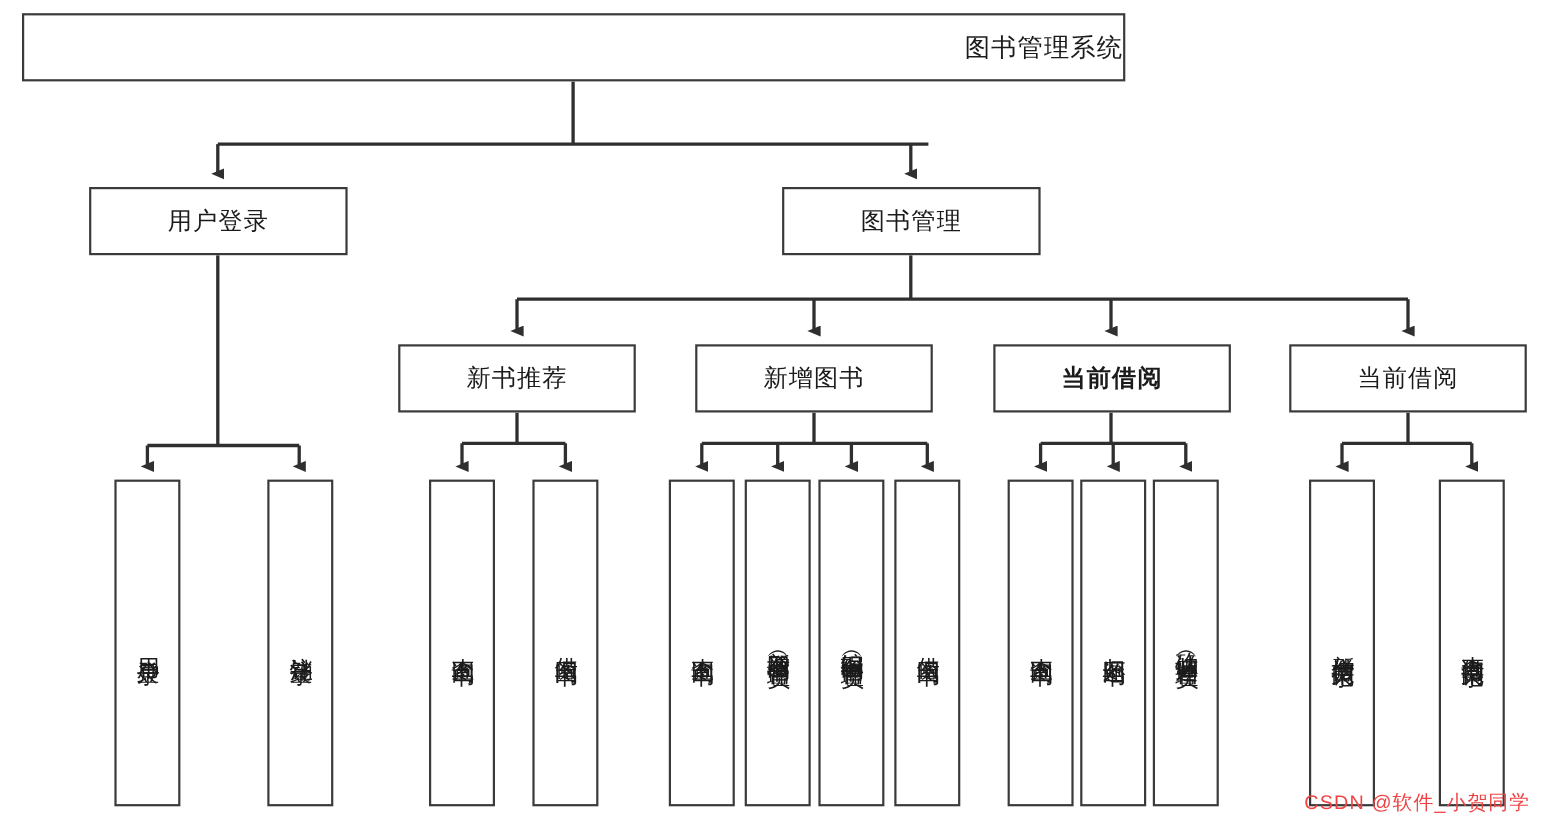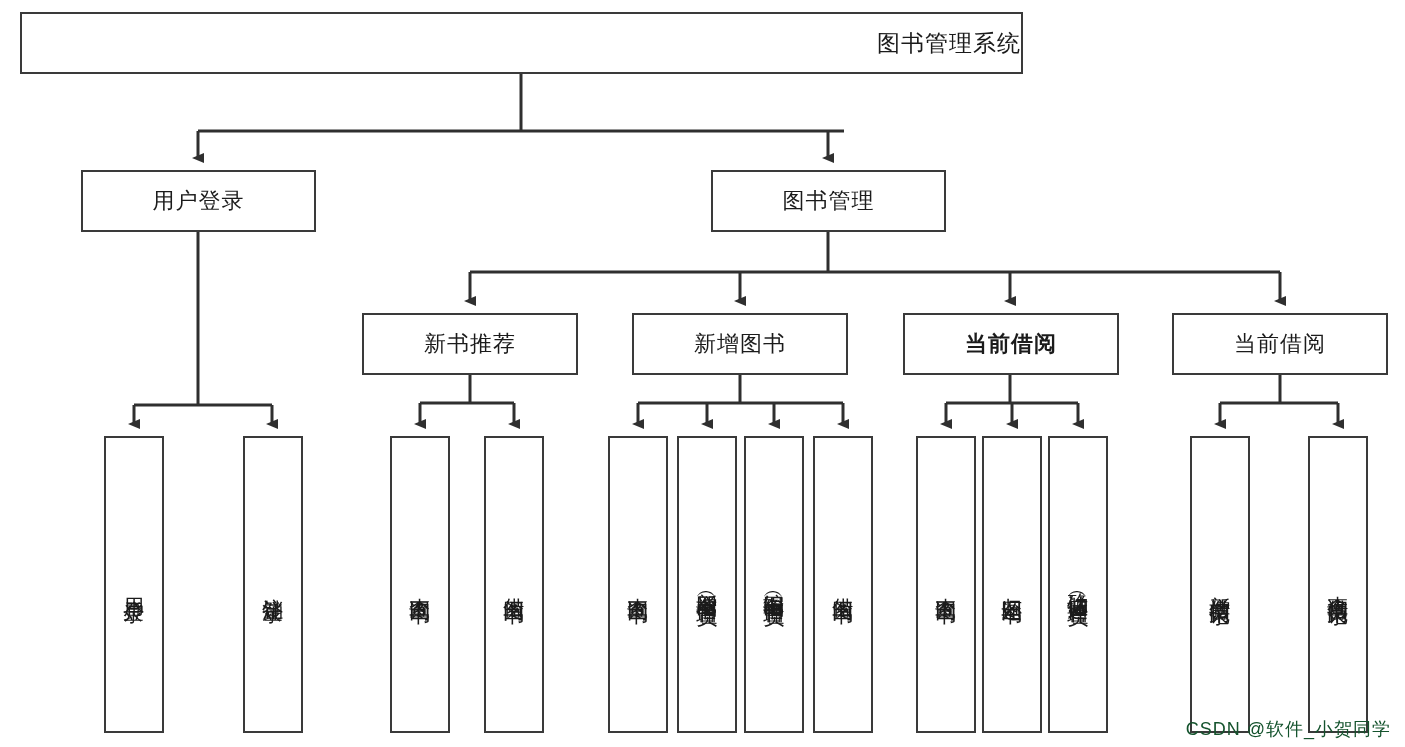--- a/index.html
+++ b/index.html
@@ -43,21 +43,21 @@
     align-items:center;
     justify-content:center;
     border-width:2px;
   }
   .title-node .lbl{font-size:23px;}
 
   #watermark{
     position:absolute;
     right:14px;bottom:6px;
     font-size:18px;
-    color:#14532d;
+    color:#ef4444;
     letter-spacing:1px;
     z-index:6;
     white-space:nowrap;
   }
 </style>
 </head>
 <body>
 
 <div id="canvas">
 

